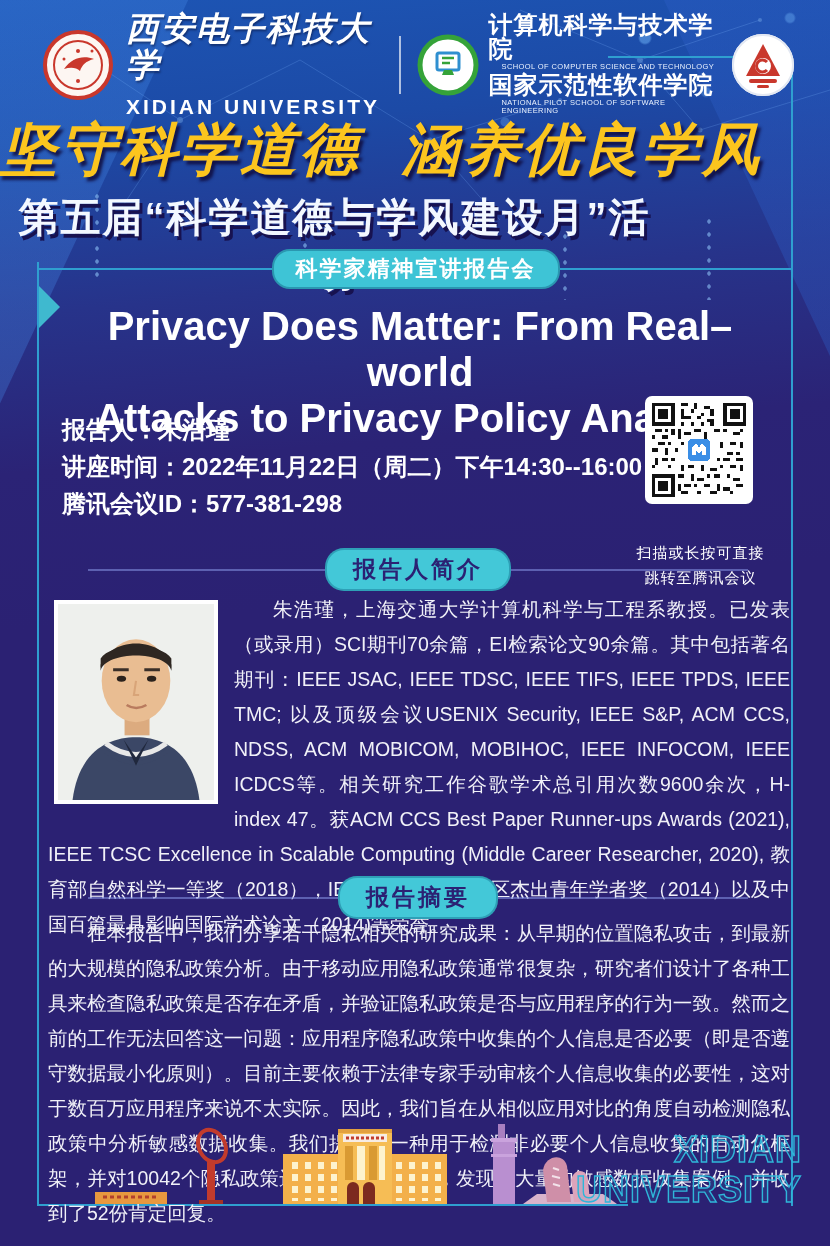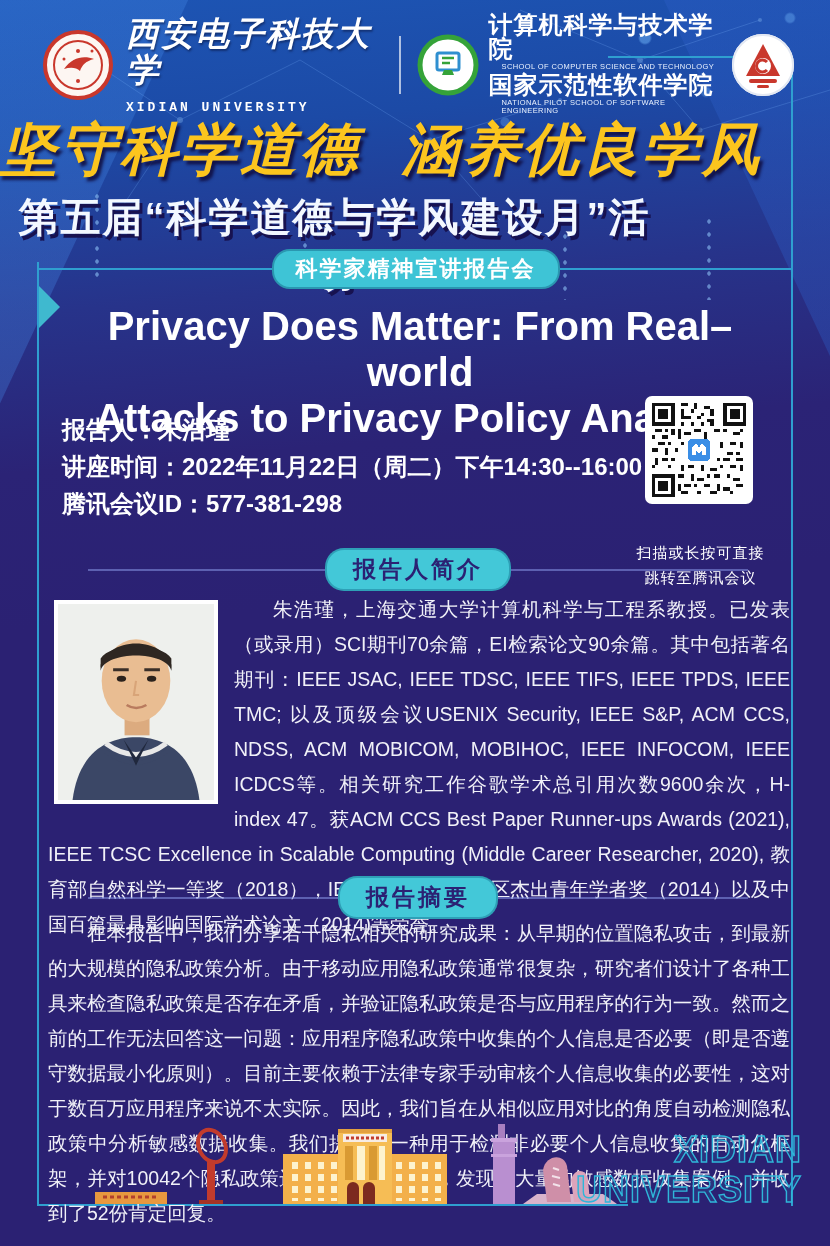--- a/index.html
+++ b/index.html
@@ -17,21 +17,21 @@
   }
   .net{position:absolute;left:0;top:0;width:830px;height:300px;opacity:.5;}
   .dotcol{position:absolute;width:10px;background-image:radial-gradient(rgba(150,205,255,.55) 1.4px,transparent 2px);background-size:10px 13px;}
   
   .line{position:absolute;background:#2f9fd0;}
   
   .header{position:absolute;left:42px;top:26px;right:34px;height:78px;display:flex;align-items:center;}
   .seal{width:72px;height:72px;flex:0 0 auto;}
   .uniblock{margin-left:12px;}
   .uni-zh{font-family:"DejaVu Serif",serif;font-style:italic;font-weight:bold;font-size:33px;color:#fff;letter-spacing:2px;line-height:36px;text-shadow:1px 2px 2px rgba(10,20,60,.5);}
-  .uni-en{font-family:Liberation Mono, monospace;font-weight:bold;font-size:13px;color:#fff;letter-spacing:3px;margin-top:12px;}
+  .uni-en{font-family:Liberation Sans, sans-serif;font-weight:bold;font-size:21px;color:#fff;letter-spacing:3px;margin-top:12px;}
   .hdr-div{width:2px;height:58px;background:rgba(255,255,255,.65);margin:0 16px 0 18px;}
   .clogo{width:62px;height:62px;flex:0 0 auto;}
   .colblock{margin-left:10px;line-height:1;}
   .col-zh{font-size:24px;font-weight:bold;color:#fff;letter-spacing:1px;}
   .col-en{font-size:7.5px;color:#eaf2ff;letter-spacing:.4px;margin:2px 0 3px 1px;padding-left:12px;}
   .alogo{width:66px;height:66px;flex:0 0 auto;margin-left:14px;}
   
   .callig{position:absolute;left:0;top:112px;width:748px;text-align:center;color:#fcc51e;
     font-family:"DejaVu Serif",serif;font-style:italic;font-weight:bold;font-size:57px;letter-spacing:3px;
     text-shadow:3px 4px 3px rgba(15,10,60,.85);white-space:nowrap;}

